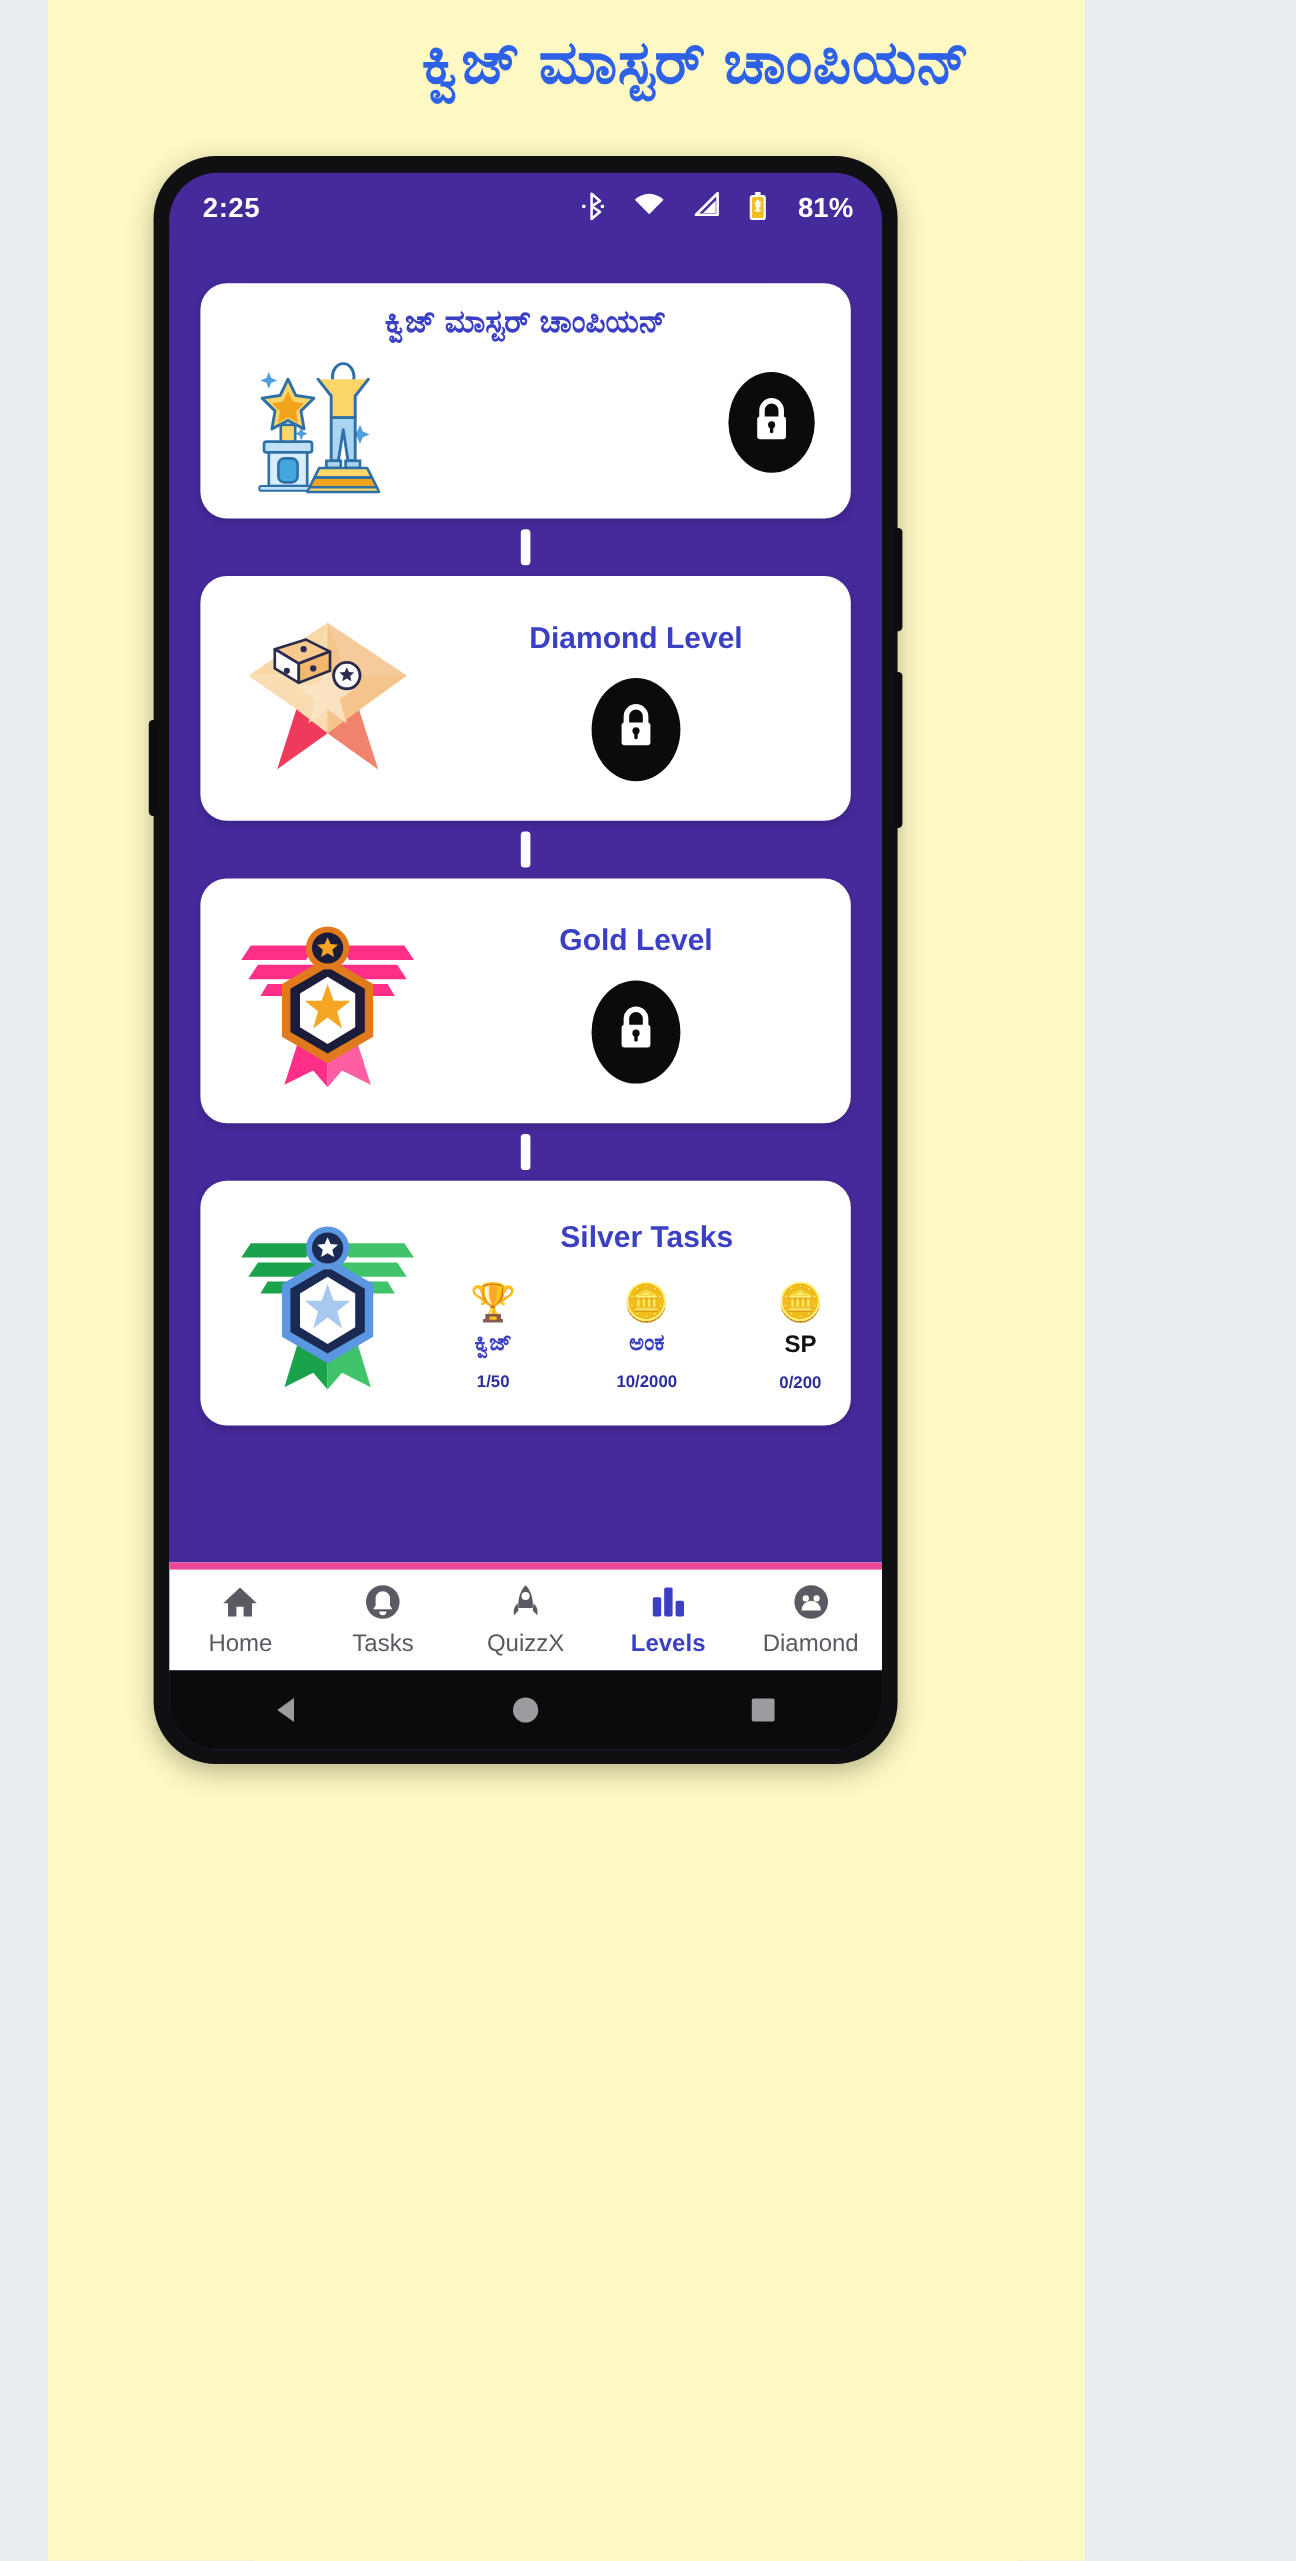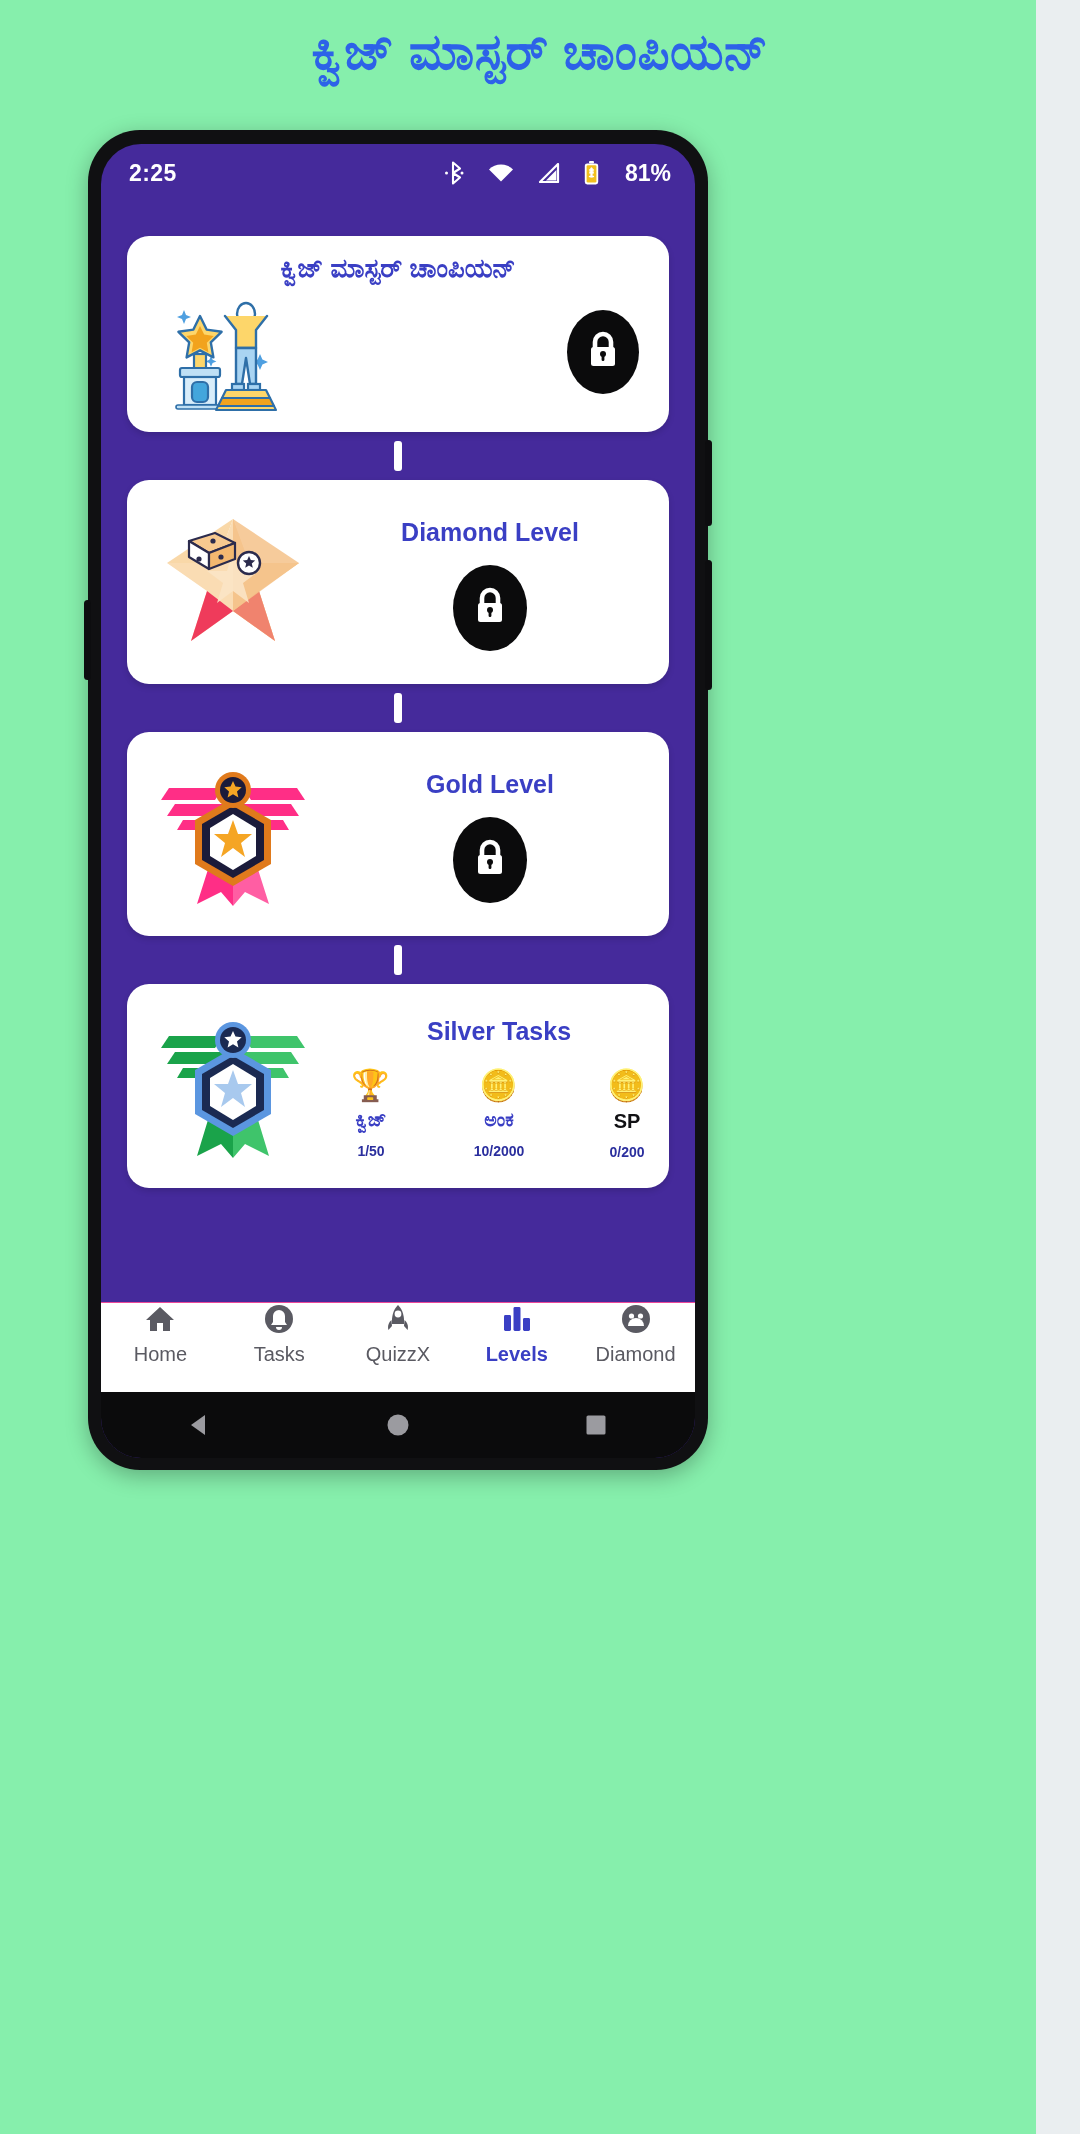--- a/index.html
+++ b/index.html
@@ -2,21 +2,21 @@
 <html><head>
 <meta charset="utf-8">
 <style>
   * { box-sizing: border-box; margin: 0; padding: 0; }
   html, body {
     width: 1080px; height: 2134px;
     background: #eaeef0;
     font-family: "Liberation Sans", sans-serif;
     overflow: hidden;
   }
-  .page { position: relative; width: 1036px; height: 2134px; background: #86efac; }
+  .page { position: relative; width: 864px; height: 2134px; background: #fef9c3; margin-left: 40px; }
 
   
   .page-heading {
     position: absolute;
     top: 22px; left: 0; width: 1080px;
     text-align: center;
     font-size: 50px;
     font-weight: bold;
     color: #2d62e8;
     letter-spacing: 0.5px;
@@ -56,21 +56,21 @@
   .statusbar {
     height: 58px;
     flex: 0 0 58px;
     display: flex;
     align-items: center;
     justify-content: space-between;
     padding: 0 24px 0 28px;
     color: #ffffff;
   }
   .status-time { font-size: 23px; font-weight: bold; letter-spacing: 0.4px; }
-  .status-icons { display: flex; align-items: center; gap: 24px; }
+  .status-icons { display: flex; gap: 24px; }
   .status-icons svg { display: block; }
   .status-batt-pct { font-size: 23px; font-weight: bold; margin-left: 2px; }
 
   
   .app-body {
     flex: 1 1 auto;
     background: #452a9b;
     padding: 34px 26px 0 26px;
     display: flex;
     flex-direction: column;
@@ -132,23 +132,23 @@
   .stat-label { font-size: 19px; font-weight: bold; color: #3a3fc4; margin-top: 7px; line-height: 1.1; text-align: center; }
   .stat-label.dark { color: #111114; font-size: 20px; text-align: center; }
   .stat-value { font-size: 14px; font-weight: bold; color: #2b2f9e; margin-top: 12px; }
 
   
   .bottom-nav {
     flex: 0 0 90px;
     height: 90px;
     background: #ffffff;
     display: flex;
-    align-items: flex-start;
+    align-items: center;
     justify-content: space-around;
-    border-top: 1px solid #ec4899;
+    border-top: 6px solid #ec4899;
   }
   .nav-item { display: flex; flex-direction: column; align-items: center; gap: 8px; width: 104px; }
   .nav-icon { height: 32px; display: flex; align-items: center; justify-content: center; }
   .nav-label { font-size: 20px; color: #5a5a62; }
   .nav-item.active .nav-label { color: #3a3fc4; font-weight: bold; }
 
   
   .sysnav {
     flex: 0 0 66px;
     height: 66px;

